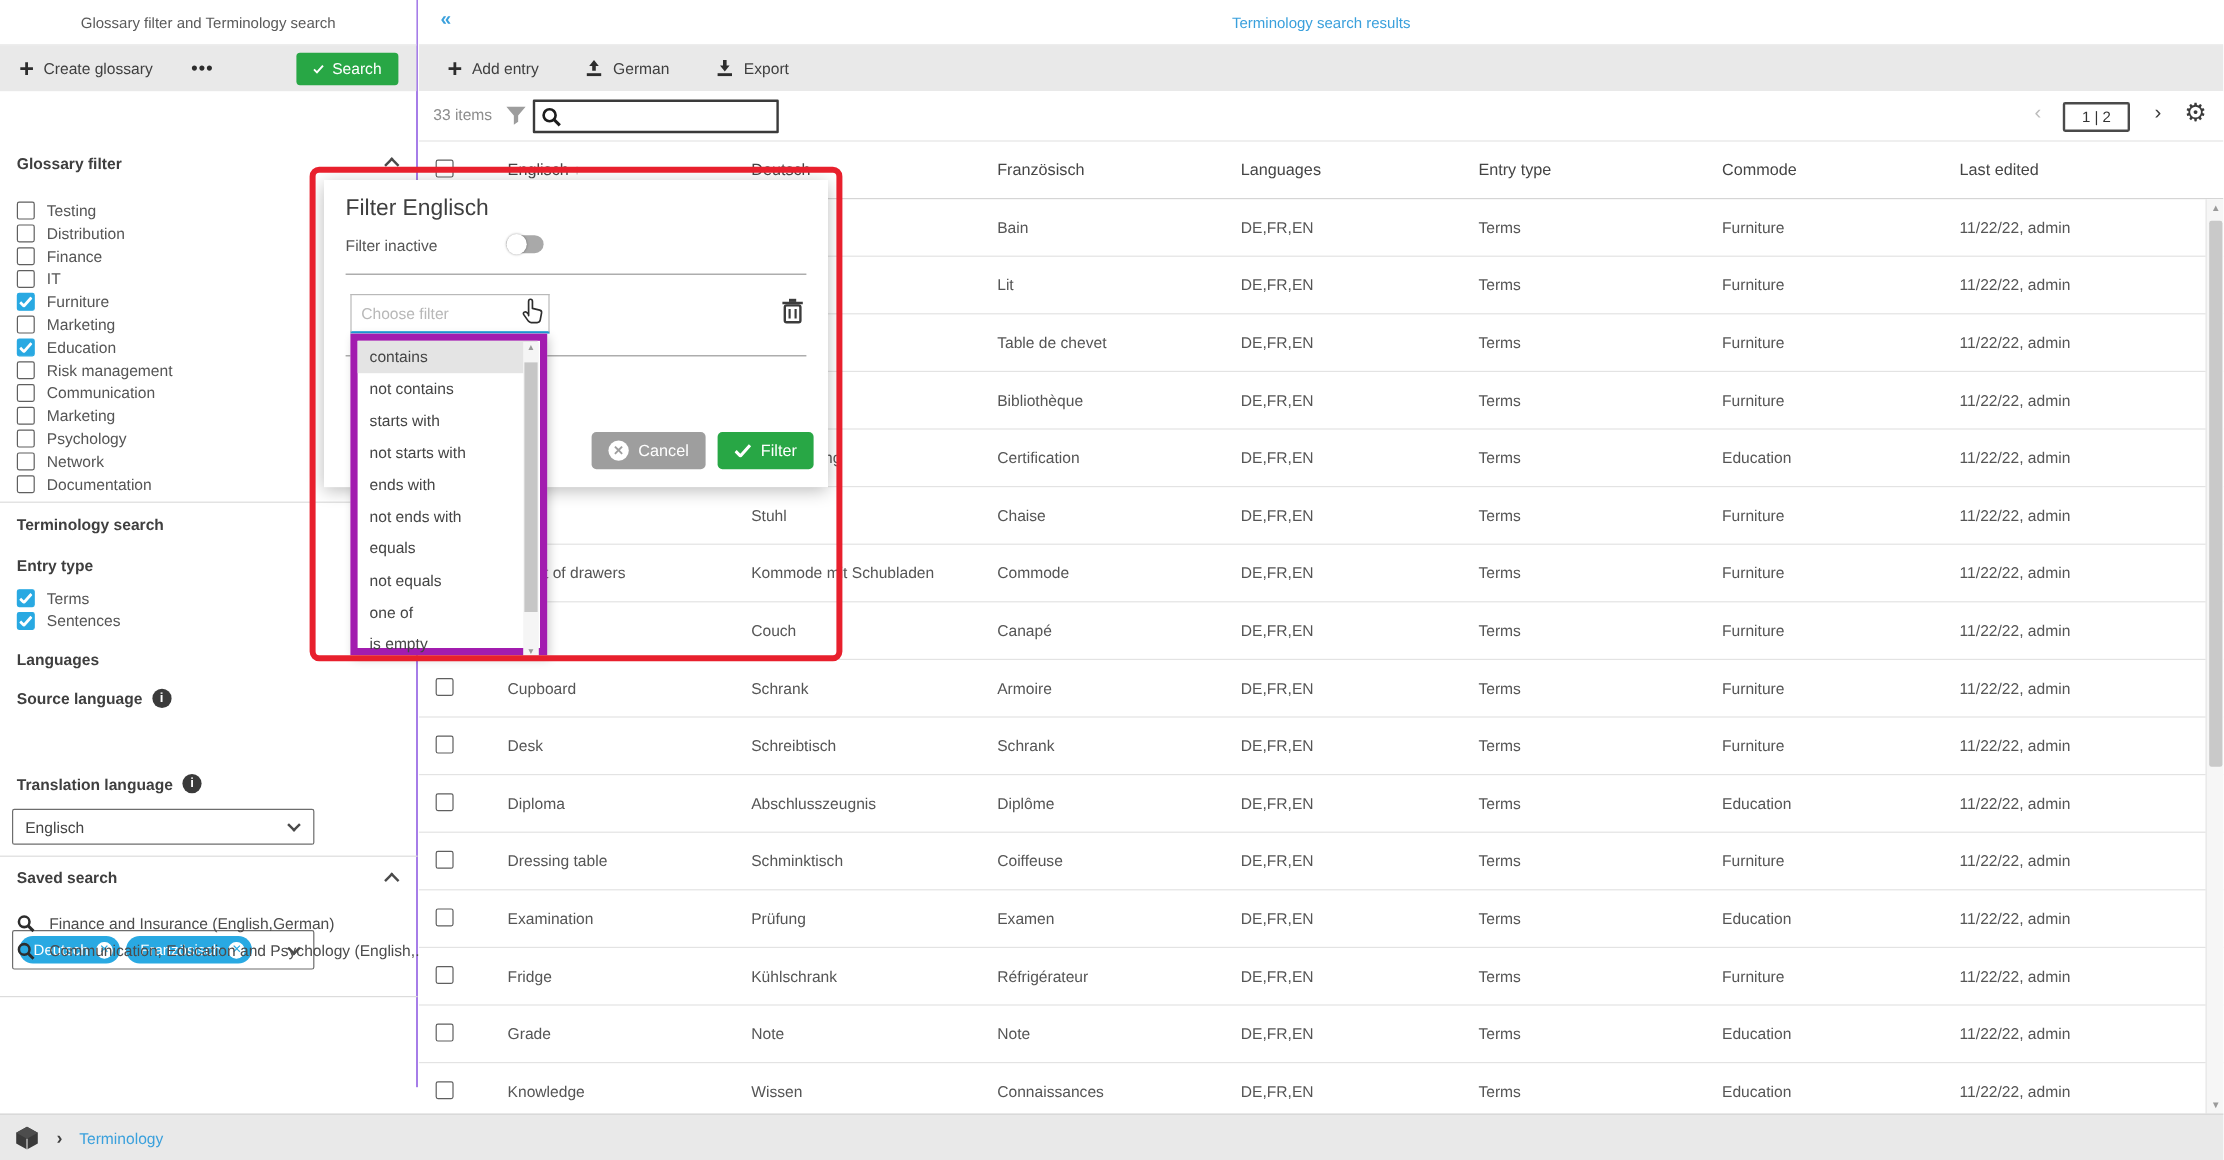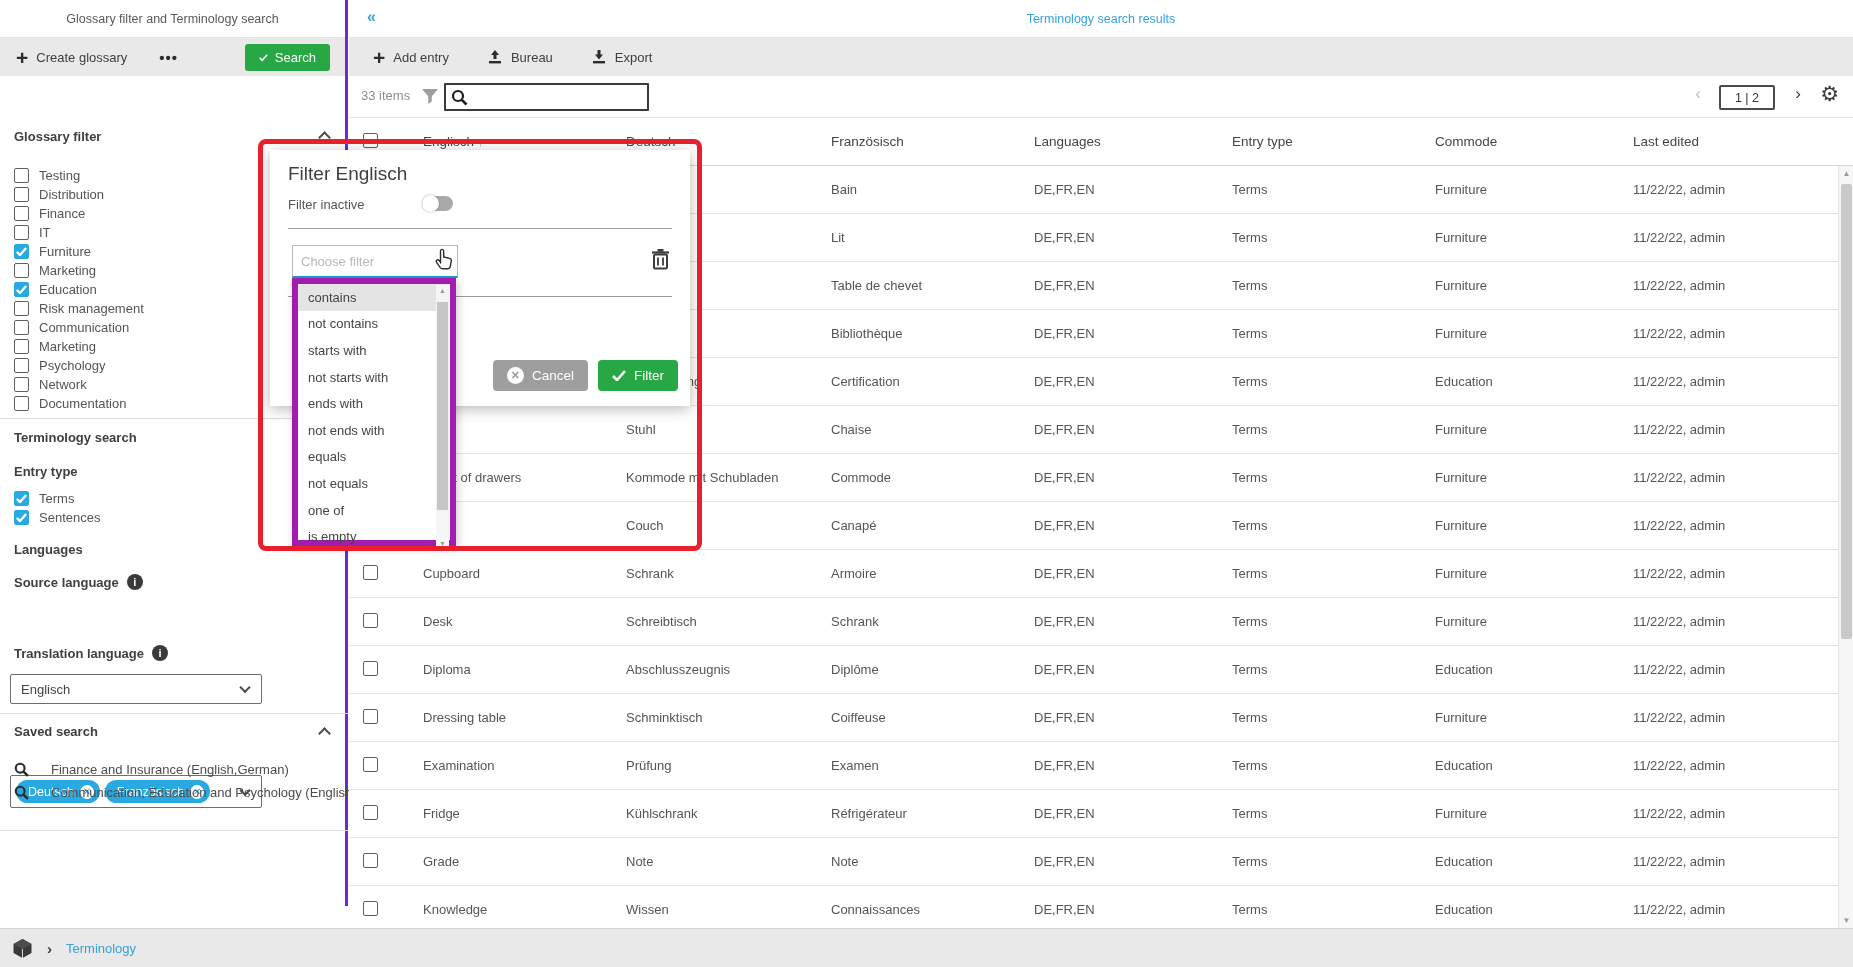--- a/index.html
+++ b/index.html
@@ -2,21 +2,21 @@
 <html><head>
 <meta charset="utf-8">
 <style>
   * { margin:0; padding:0; box-sizing:border-box; }
   html,body { width:1853px; height:967px; overflow:hidden; background:#fff;
     font-family:"Liberation Sans","DejaVu Sans",sans-serif; color:#555; }
   .abs { position:absolute; }
   #app { position:relative; width:1853px; height:967px; background:#fff; }
 
   
-  #sidebar { left:0; top:0; width:348px; height:906px; border-right:3px solid #6d28d9; background:#fff; }
+  #sidebar { left:0; top:0; width:348px; height:906px; border-right:1px solid #6d28d9; background:#fff; }
   .panel-header { height:38px; border-bottom:1px solid #e2e2e2; display:flex; align-items:center; justify-content:center;
     font-size:12.5px; color:#5a5a5a; background:#fff; position:relative; }
   .panel-toolbar { height:38px; background:#e9e9e9; display:flex; align-items:center; position:relative; }
   .tool-item { display:flex; align-items:center; gap:8px; font-size:13px; color:#3f3f3f; cursor:pointer; }
   .plus { font-size:21px; font-weight:bold; color:#2d2d2d; line-height:1; }
   .ellipsis { font-size:15px; letter-spacing:1px; color:#2d2d2d; font-weight:bold; }
   .btn-green { background:#28a745; color:#fff; border:none; border-radius:3px; height:27px;
     display:inline-flex; align-items:center; justify-content:center; gap:7px; font-size:13px; cursor:pointer; padding:0 14px; }
   .check-svg { width:14px; height:11px; }
 
@@ -38,21 +38,21 @@
     border-top:2px solid #4a4a4a; transform:translateY(-70%) rotate(225deg); }
 
   .info-icon { width:16px; height:16px; border-radius:50%; background:#3a3a3a; color:#fff; font-size:11px; font-weight:bold;
     display:inline-flex; align-items:center; justify-content:center; margin-left:8px; font-style:normal; }
 
   .chip { background:#29a9e2; color:#fff; font-size:12.5px; border-radius:12px; height:23px; padding:0 6px 0 12px;
     display:inline-flex; align-items:center; gap:6px; margin-right:5px; cursor:pointer; }
   .chip-x { width:14px; height:14px; border:1.4px solid #fff; border-radius:50%; display:inline-flex;
     align-items:center; justify-content:center; font-size:10px; line-height:1; color:#29a9e2; background:#fff; font-weight:bold; }
 
-  .saved-item { display:flex; align-items:center; gap:22px; font-size:13px; color:#4c4c4c; height:23px; cursor:pointer; white-space:nowrap; }
+  .saved-item { display:flex; align-items:center; gap:12px; font-size:13px; color:#4c4c4c; height:23px; cursor:pointer; white-space:nowrap; }
 
   
   #main { left:349px; top:0; width:1504px; height:928px; background:#fff; overflow:hidden; }
   #main-header { height:38px; border-bottom:1px solid #e2e2e2; position:relative; }
   .collapse-left { color:#3aa0dc; font-size:16px; font-weight:bold; cursor:pointer; }
   #main-title { position:absolute; left:0; right:0; top:0; height:38px; display:flex; align-items:center; justify-content:center;
     color:#3aa0dc; font-size:12.5px; cursor:pointer; }
   #main-toolbar { height:38px; background:#e9e9e9; display:flex; align-items:center; gap:38px; padding-left:24px; }
   .icon-tray { width:16px; height:16px; }
 
@@ -297,21 +297,21 @@
     <div id="main-toolbar">
       <div class="tool-item">
         <span class="plus">+</span>
         <span>Add entry</span>
       </div>
       <div class="tool-item">
         <svg class="icon-tray" viewBox="0 0 16 16">
           <path d="M8 1 L12 6 H9.5 V10 H6.5 V6 H4 Z" fill="#2d2d2d"></path>
           <rect x="2" y="12" width="12" height="2.4" fill="#2d2d2d"></rect>
         </svg>
-        <span>Bureau</span>
+        <span>German</span>
       </div>
       <div class="tool-item">
         <svg class="icon-tray" viewBox="0 0 16 16">
           <path d="M8 10.5 L4 5.5 H6.5 V1 H9.5 V5.5 H12 Z" fill="#2d2d2d"></path>
           <rect x="2" y="12" width="12" height="2.4" fill="#2d2d2d"></rect>
         </svg>
         <span>Export</span>
       </div>
     </div>
 

